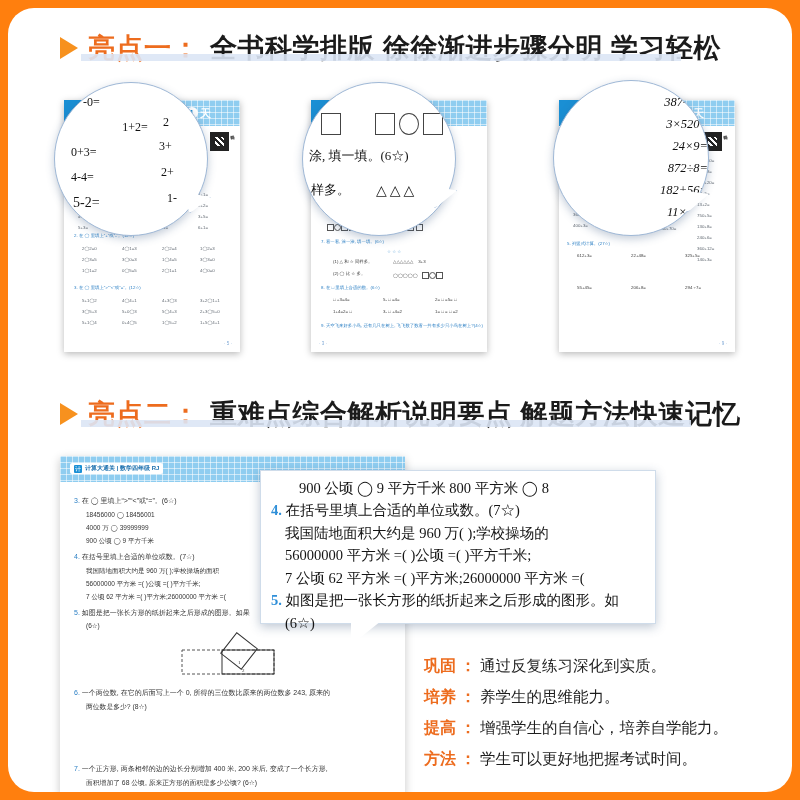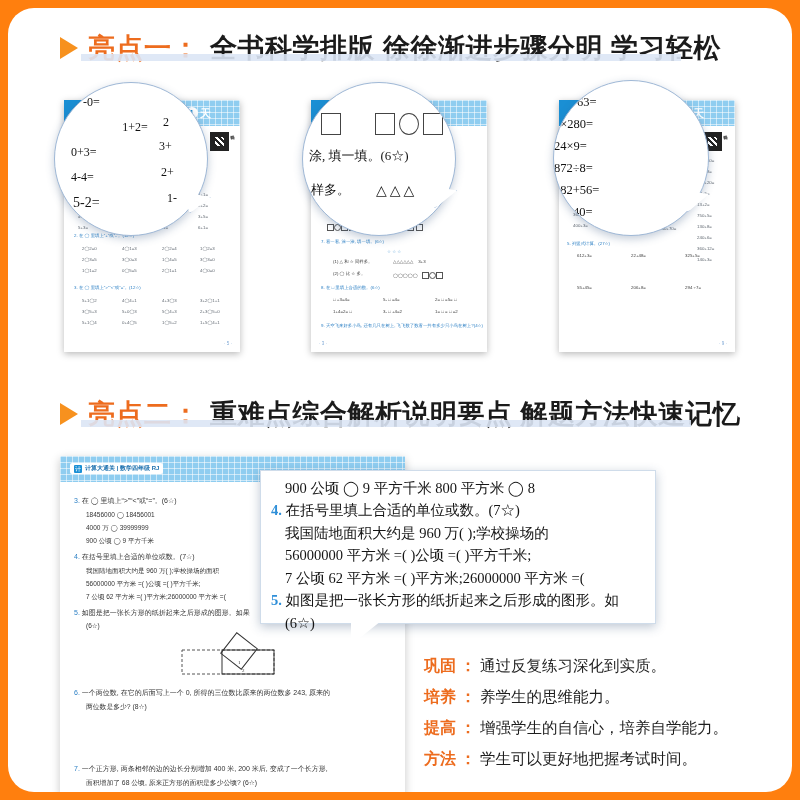--- a/index.html
+++ b/index.html
@@ -329,23 +329,23 @@
     <div class="faux k" style="left:18px;top:154px;">612+3=</div>
     <div class="faux k" style="left:72px;top:154px;">22+48=</div>
     <div class="faux k" style="left:126px;top:154px;">325+5=</div>
     <div class="faux k" style="left:18px;top:186px;">55+45=</div>
     <div class="faux k" style="left:72px;top:186px;">206+8=</div>
     <div class="faux k" style="left:126px;top:186px;">294 ÷7=</div>
     <div class="page-num" style="right:8px;bottom:6px;">· 9 ·</div>
   </div>
 
   <div class="bubble" style="left:545px;top:72px;width:154px;height:154px;">
-    <div class="bubble-inner" style="padding:12px 0 0 0;text-align:left;">
+    <div class="bubble-inner" style="padding:12px 0 0 0;text-align:right;font-style:italic;">
       <div class="mline" style="font-size:12.5px;margin-top:2px;">387-63=</div>
-      <div class="mline" style="font-size:12.5px;margin-top:7px;">6×280=</div>
+      <div class="mline" style="font-size:12.5px;margin-top:7px;">3×520=</div>
       <div class="mline" style="font-size:12.5px;margin-top:7px;">24×9=</div>
       <div class="mline" style="font-size:12.5px;margin-top:7px;">872÷8=</div>
       <div class="mline" style="font-size:12.5px;margin-top:7px;">182+56=</div>
       <div class="mline" style="font-size:12.5px;margin-top:7px;">11×40=</div>
     </div>
   </div>
   <div style="position:absolute;left:672px;top:176px;width:28px;height:24px;background:#fff;border-right:1.6px solid #9fb8d6;border-bottom:1.6px solid #9fb8d6;transform:rotate(-20deg);clip-path:polygon(0 0,100% 60%,8% 100%);"></div>
 
   <div class="heading" style="left:52px;top:388px;">
     <div class="tri"></div>
@@ -416,21 +416,21 @@
       <div style="font-size:7px;color:#2b7fc4;">
         <span>7.</span>
         <span style="color:#333;">一个正方形, 两条相邻的边的边长分别增加 400 米, 200 米后, 变成了一个长方形,</span>
       </div>
       <div style="font-size:6.8px;color:#333;margin:4px 0 0 12px;">面积增加了 68 公顷, 原来正方形的面积是多少公顷? (6☆)</div>
     </div>
   </div>
 
   <div class="callout" style="left:252px;top:462px;width:394px;height:152px;">
     <div style="padding:6px 0 0 10px;">
-      <div class="cl" style="margin-left:14px;">900 公顷 ◯ 9 平方千米          800 平方米 ◯ 8</div>
+      <div class="cl" style="margin-left:28px;">900 公顷 ◯ 9 平方千米          800 平方米 ◯ 8</div>
       <div class="cl">
         <span class="num">4.</span>
         <span>在括号里填上合适的单位或数。(7☆)</span>
       </div>
       <div class="cl" style="margin-left:14px;">我国陆地面积大约是 960 万(                );学校操场的</div>
       <div class="cl" style="margin-left:14px;">56000000 平方米 =(        )公顷 =(      )平方千米;</div>
       <div class="cl" style="margin-left:14px;">7 公顷 62 平方米 =(      )平方米;26000000 平方米 =(</div>
       <div class="cl">
         <span class="num">5.</span>
         <span>如图是把一张长方形的纸折起来之后形成的图形。如</span>

